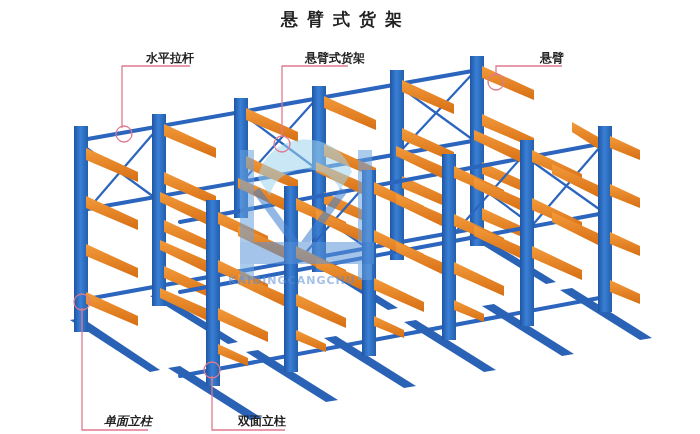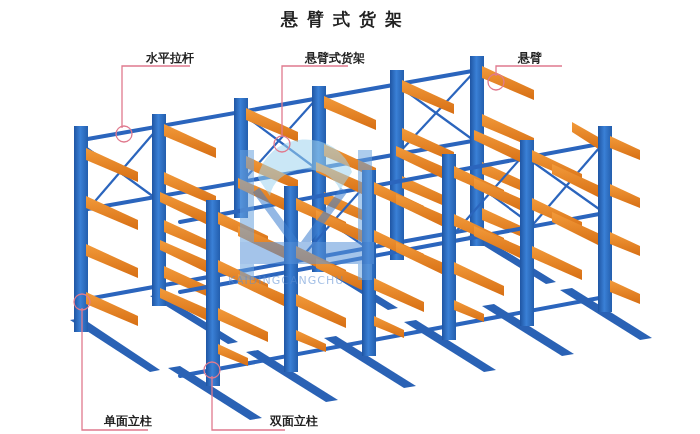--- a/index.html
+++ b/index.html
@@ -3,21 +3,21 @@
 <meta charset="utf-8">
 <style>
   html, body { margin: 0; padding: 0; background: #ffffff; }
   body { width: 700px; height: 434px; position: relative; overflow: hidden;
          font-family: "DejaVu Sans", "Liberation Sans", sans-serif; }
   #title { position: absolute; left: 0; top: 8px; width: 692px; text-align: center;
            font-size: 17px; font-weight: bold; letter-spacing: 9px; color: #222; }
   .label { position: absolute; font-size: 12px; font-weight: bold; color: #222;
            white-space: nowrap; }
   svg#art { position: absolute; left: 0; top: 0; }
-  #wm-text { position: absolute; left: 228px; top: 274px; font-size: 11px; font-weight: normal;
+  #wm-text { position: absolute; left: 228px; top: 274px; font-size: 11px; font-weight: bold;
              color: rgba(90,140,210,0.55); letter-spacing: 1px; }
 </style>
 </head>
 <body>
 
 <div id="title">悬臂式货架</div>
 
 <svg id="art" width="700" height="434" viewBox="0 0 700 434">
   <defs>
     <linearGradient id="colG" x1="0" x2="1" y1="0" y2="0">
@@ -235,15 +235,15 @@
 
     <polyline points="212,376 212,430 285,430"></polyline>
     <circle cx="212" cy="370" r="8"></circle>
   </g>
 </svg>
 
 <div id="wm-text">KAIDINGCANGCHU</div>
 
 <div class="label" style="left:146px; top:50px;font-family:Liberation Mono, monospace;">水平拉杆</div>
 <div class="label" style="left:305px; top:50px;">悬臂式货架</div>
-<div class="label" style="left:518px; top:50px;">悬臂</div>
-<div class="label" style="left:104px; top:413px;">单面立柱</div>
-<div class="label" style="left:238px; top:413px;margin-left:32px;">双面立柱</div>
+<div class="label" style="left:540px; top:50px;">悬臂</div>
+<div class="label" style="left:104px; top:413px;font-style:italic;">单面立柱</div>
+<div class="label" style="left:238px; top:413px;">双面立柱</div>
 
 </body></html>

